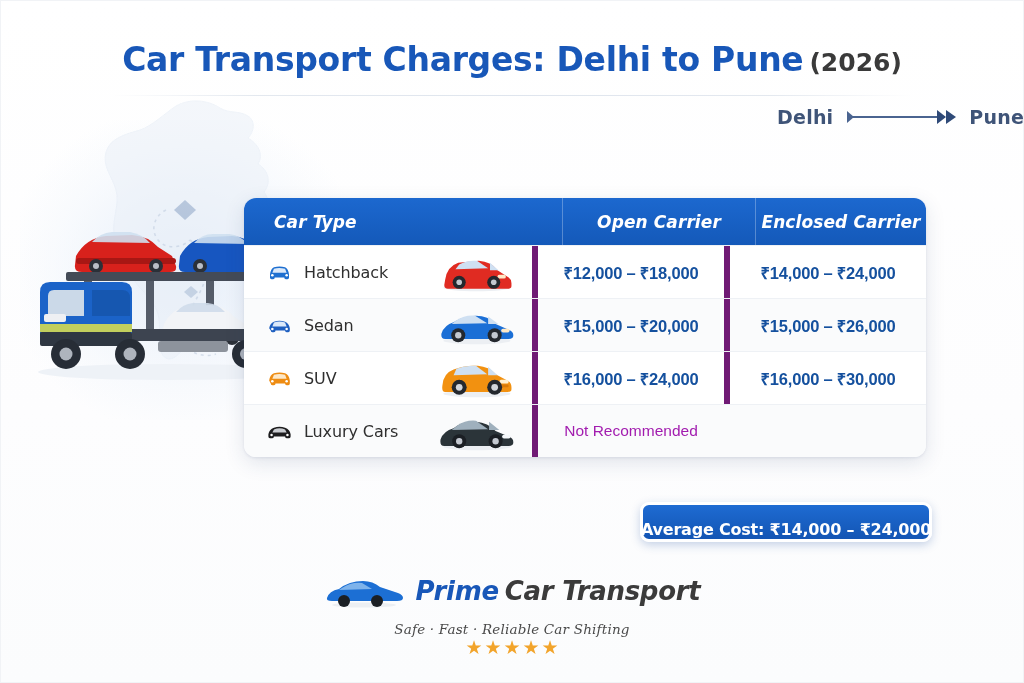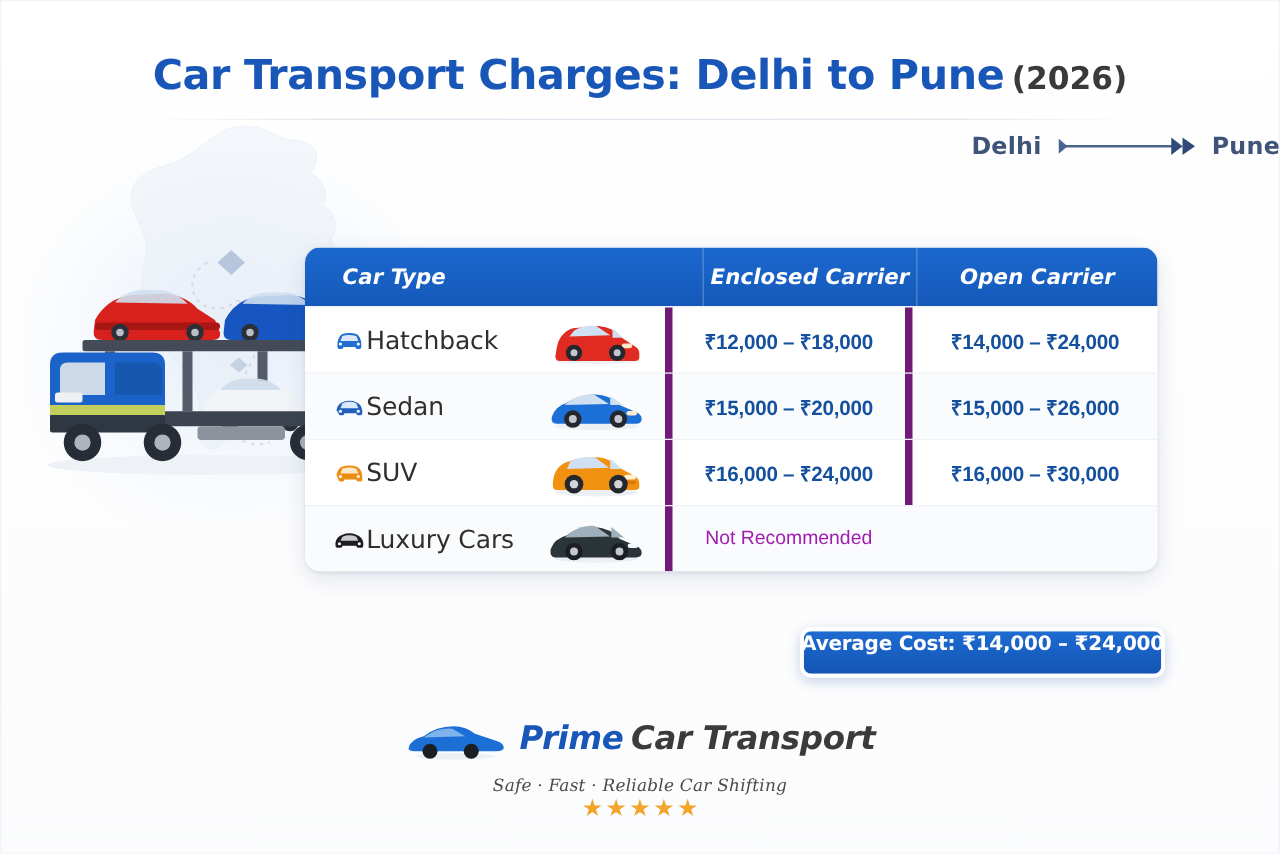--- a/index.html
+++ b/index.html
@@ -148,22 +148,23 @@
   .cell-type {
     flex: 0 0 288px;
     display: flex;
     align-items: center;
     padding-left: 22px;
     box-sizing: border-box;
   }
   .type-icon { width: 27px; height: 20px; flex: 0 0 auto; }
   .type-label {
     font-family: "DejaVu Sans", sans-serif;
-    font-size: 20px;
+    font-size: 16px;
     color: #2f2f2f;
+    margin-left: 11px;
     white-space: nowrap;
     letter-spacing: -0.1px;
   }
   .type-photo {
     margin-left: auto;
     margin-right: 14px;
     width: 84px;
     height: 42px;
     flex: 0 0 auto;
   }
@@ -196,21 +197,21 @@
     position: absolute;
     left: 640px;
     top: 502px;
     width: 292px;
     height: 40px;
     border-radius: 9px;
     background: linear-gradient(180deg, #1E6BD2 0%, #1355B4 100%);
     border: 3px solid #ffffff;
     box-sizing: border-box;
     display: flex;
-    align-items: flex-start;
+    align-items: flex-end;
     justify-content: center;
     box-shadow: 0 3px 10px rgba(30,80,160,0.25);
   }
   .avg-text {
     font-family: "DejaVu Sans", sans-serif;
     font-size: 16px;
     font-weight: bold;
     color: #ffffff;
     white-space: nowrap;
     letter-spacing: -0.2px;
@@ -365,22 +366,22 @@
       <path d="M2 3 l7 6 l-7 6 Z" fill="#4A6490"></path>
       <path d="M92 2 l9 7 l-9 7 Z" fill="#2F4A78"></path>
       <path d="M101 2 l10 7 l-10 7 Z" fill="#2F4A78"></path>
     </svg>
     <span class="route-city">Pune</span>
   </div>
 
   <div class="table-card">
     <div class="thead">
       <div class="th th-cartype">Car Type</div>
+      <div class="th th-open">Open Carrier</div>
       <div class="th th-enclosed">Enclosed Carrier</div>
-      <div class="th th-open">Open Carrier</div>
     </div>
 
     <div class="trow">
       <div class="cell-type">
         <svg class="type-icon" viewBox="0 0 34 24">
           <path d="M5 15 q1 -7 5 -9 q7 -2 14 0 q4 2 5 9 l0 4 q0 2 -2 2 l-2 0 q-2 0 -2 -2 l-12 0 q0 2 -2 2 l-2 0 q-2 0 -2 -2 Z" fill="#1E6FD0"></path>
           <path d="M10 8 q6 -2 14 0 l2 5 l-18 0 Z" fill="#dbe9fa"></path>
           <circle cx="8" cy="16" r="1.6" fill="#ffffff"></circle>
             <circle cx="26" cy="16" r="1.6" fill="#ffffff"></circle>
         </svg>

